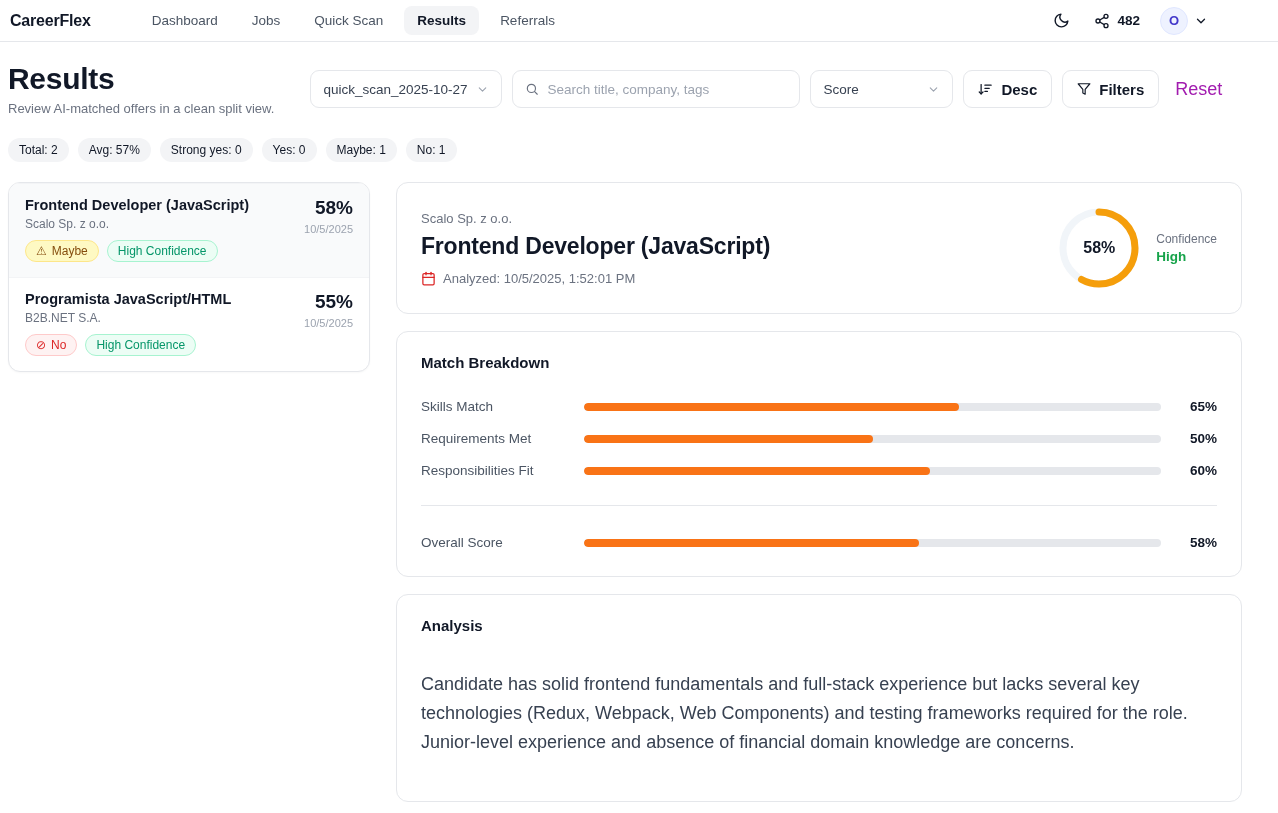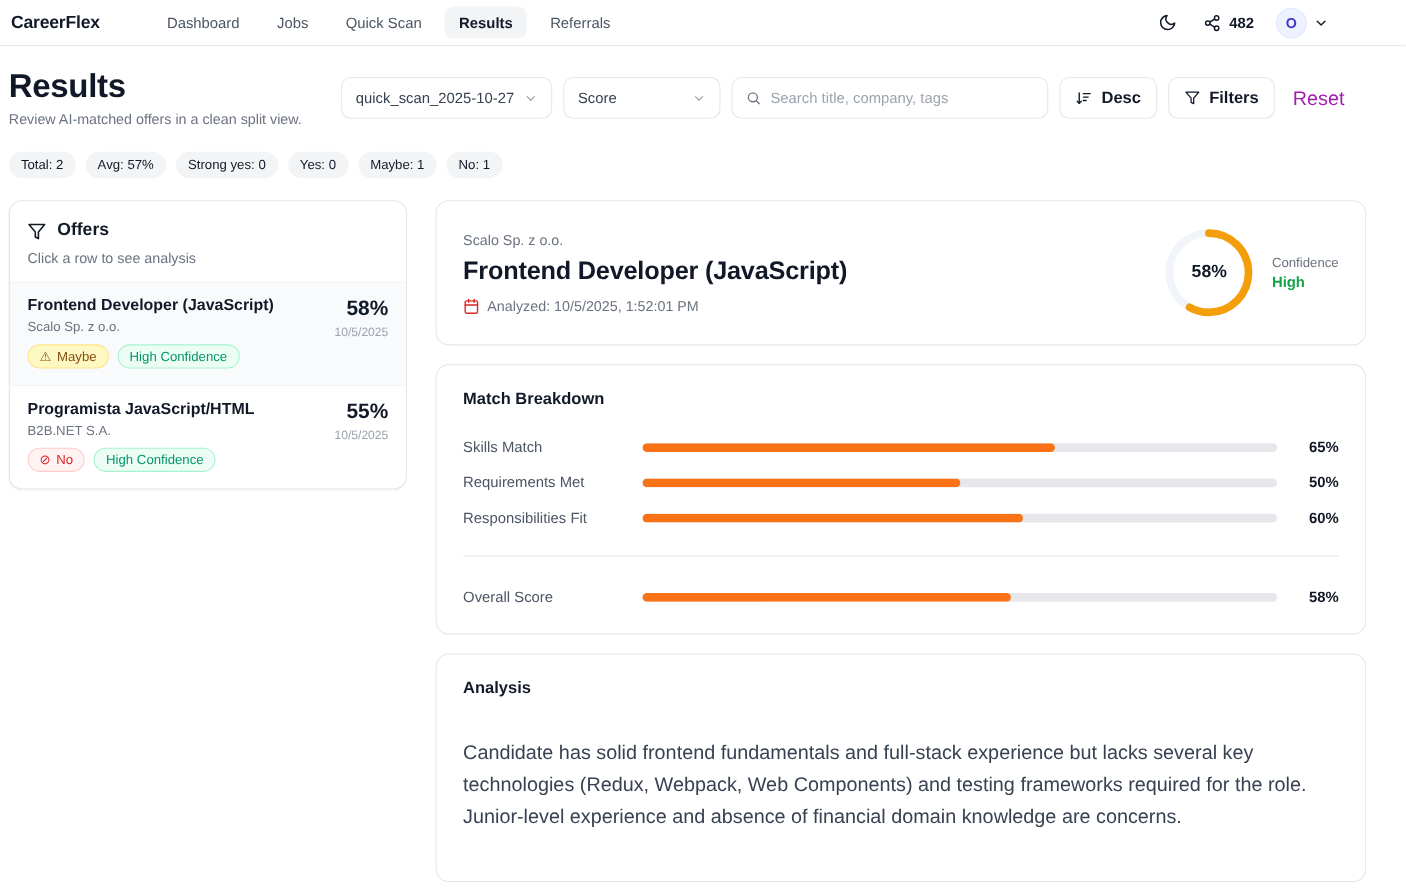--- a/index.html
+++ b/index.html
@@ -188,36 +188,36 @@
   </div>
   <div class="toolbar">
     <div class="control select sel-scan">
       <span>quick_scan_2025-10-27</span>
       <span class="chev">
         <svg width="13" height="13" viewBox="0 0 24 24" fill="none" stroke="currentColor" stroke-width="2" stroke-linecap="round" stroke-linejoin="round">
             <polyline points="6 9 12 15 18 9"></polyline>
           </svg>
       </span>
     </div>
+    <div class="control search">
+      <span class="ic">
+        <svg width="14" height="14" viewBox="0 0 24 24" fill="none" stroke="currentColor" stroke-width="2" stroke-linecap="round" stroke-linejoin="round">
+            <circle cx="11" cy="11" r="7"></circle>
+            <line x1="16.5" y1="16.5" x2="21" y2="21"></line>
+          </svg>
+      </span>
+      <input type="text" placeholder="Search title, company, tags" style="">
+    </div>
     <div class="control select sel-sort">
       <span>Score</span>
       <span class="chev">
         <svg width="13" height="13" viewBox="0 0 24 24" fill="none" stroke="currentColor" stroke-width="2" stroke-linecap="round" stroke-linejoin="round">
             <polyline points="6 9 12 15 18 9"></polyline>
           </svg>
       </span>
-    </div>
-    <div class="control search">
-      <span class="ic">
-        <svg width="14" height="14" viewBox="0 0 24 24" fill="none" stroke="currentColor" stroke-width="2" stroke-linecap="round" stroke-linejoin="round">
-            <circle cx="11" cy="11" r="7"></circle>
-            <line x1="16.5" y1="16.5" x2="21" y2="21"></line>
-          </svg>
-      </span>
-      <input type="text" placeholder="Search title, company, tags" style="">
     </div>
     <button class="control btn">
       <span>
         <svg width="15" height="15" viewBox="0 0 24 24" fill="none" stroke="currentColor" stroke-width="2" stroke-linecap="round" stroke-linejoin="round">
             <line x1="11" y1="5" x2="21" y2="5"></line>
             <line x1="11" y1="10" x2="18" y2="10"></line>
             <line x1="11" y1="15" x2="15" y2="15"></line>
             <line x1="5" y1="4" x2="5" y2="19"></line>
             <polyline points="2 16 5 19 8 16"></polyline>
           </svg>
@@ -241,31 +241,20 @@
   <span class="pill">Avg: 57%</span>
   <span class="pill">Strong yes: 0</span>
   <span class="pill">Yes: 0</span>
   <span class="pill">Maybe: 1</span>
   <span class="pill">No: 1</span>
 </div>
 
 <div class="main">
 
   <section class="card offers-panel">
-    <div class="offers-head">
-      <div class="offers-title-row">
-        <span>
-          <svg width="17" height="17" viewBox="0 0 24 24" fill="none" stroke="currentColor" stroke-width="2" stroke-linecap="round" stroke-linejoin="round">
-              <polygon points="22 3 2 3 10 12.46 10 19 14 21 14 12.46 22 3"></polygon>
-            </svg>
-        </span>
-        <span class="offers-title">Offers</span>
-      </div>
-      <div class="offers-hint">Click a row to see analysis</div>
-    </div>
 
     <div class="offer-row selected">
       <div>
         <div class="offer-title">Frontend Developer (JavaScript)</div>
         <div class="offer-company">Scalo Sp. z o.o.</div>
         <div class="offer-badges">
           <span class="badge badge-maybe">
               <span>⚠</span>
               <span>Maybe</span>
             </span>

